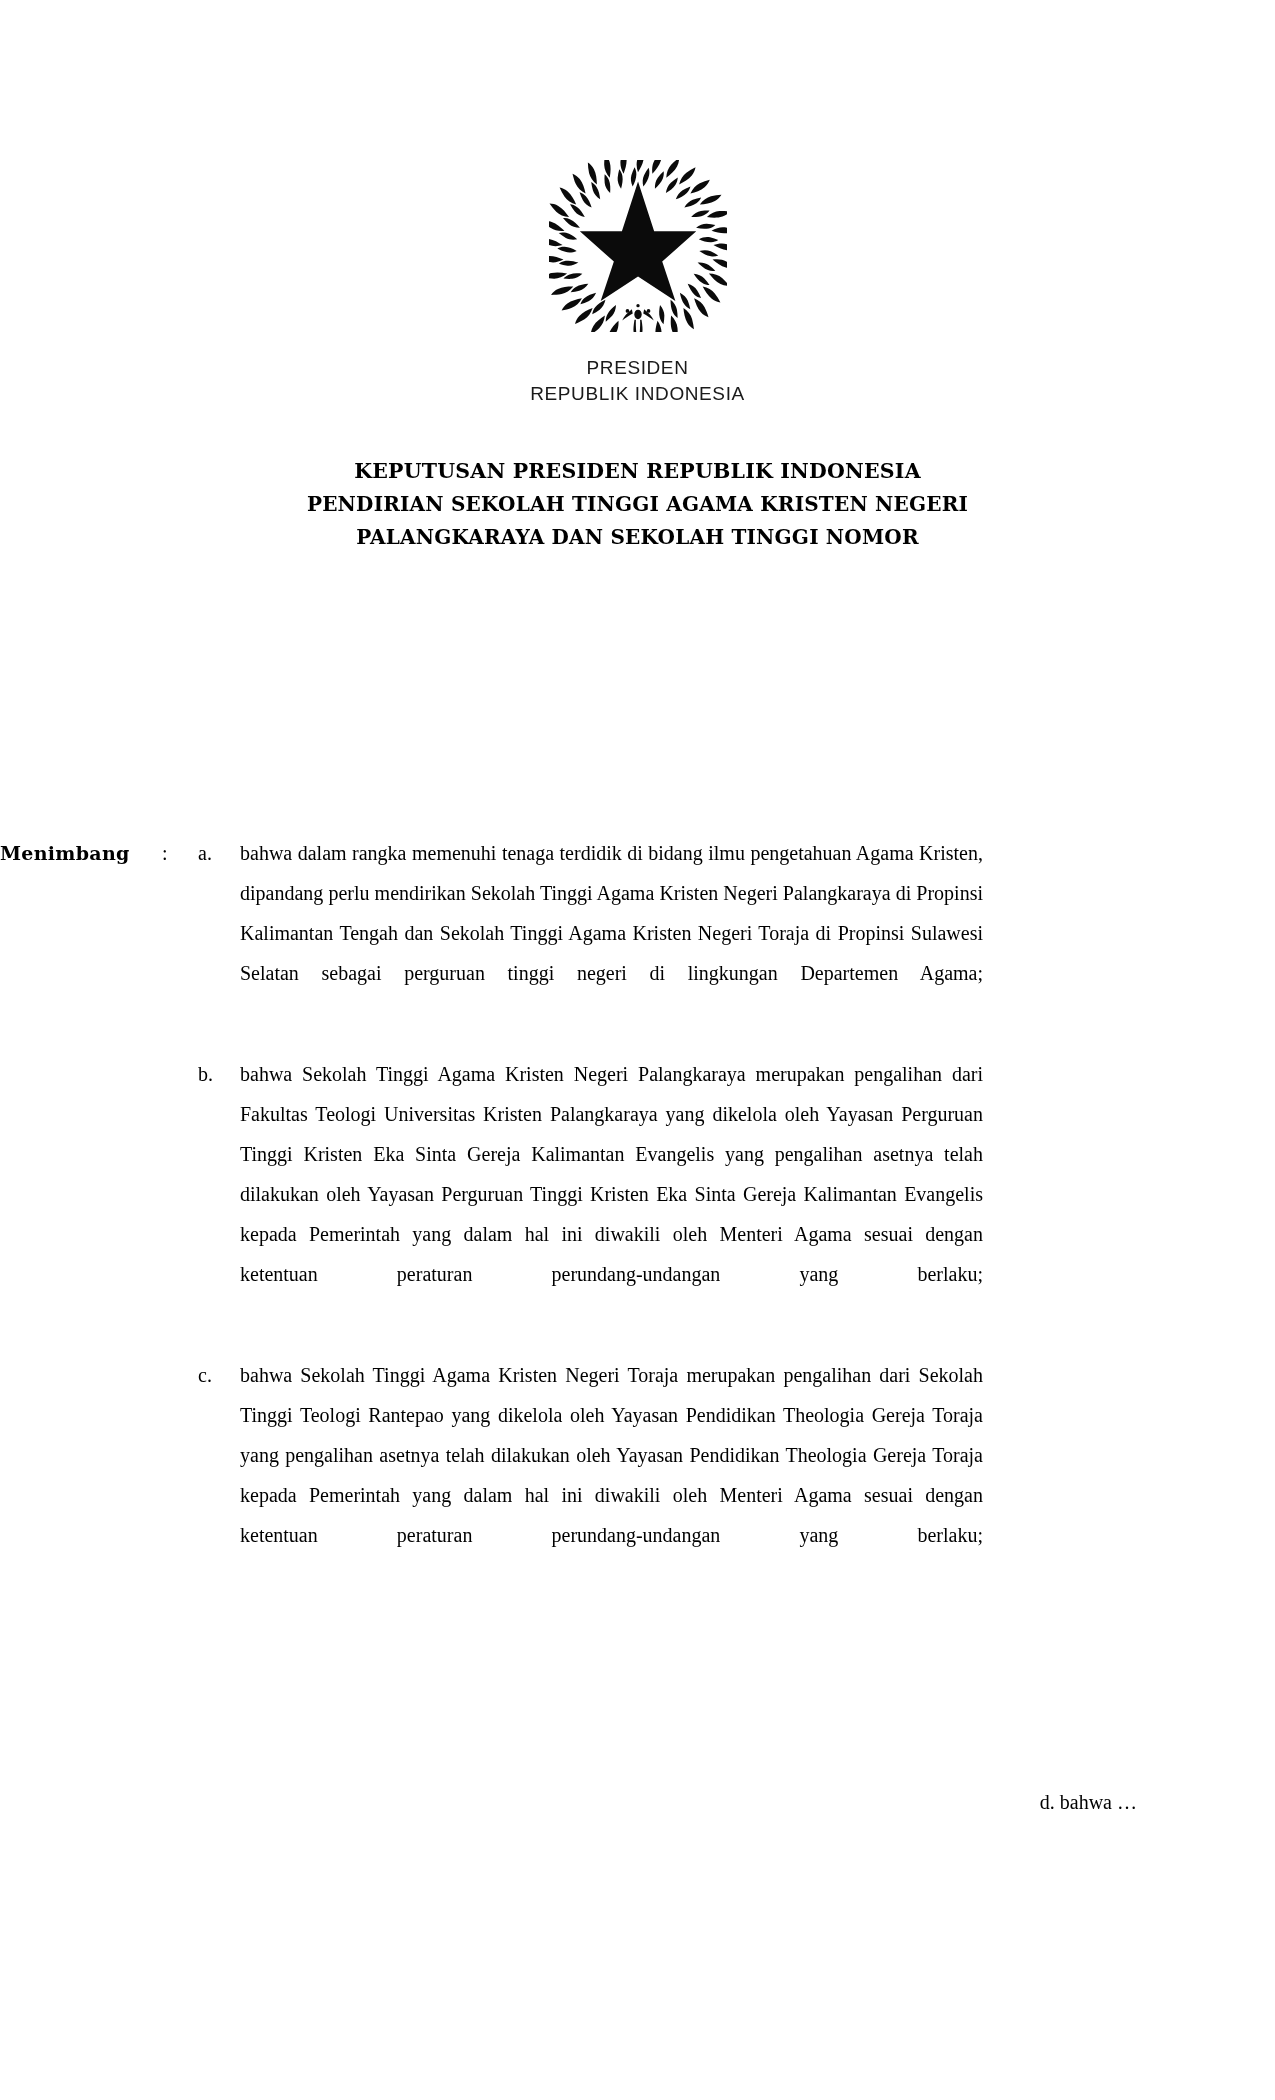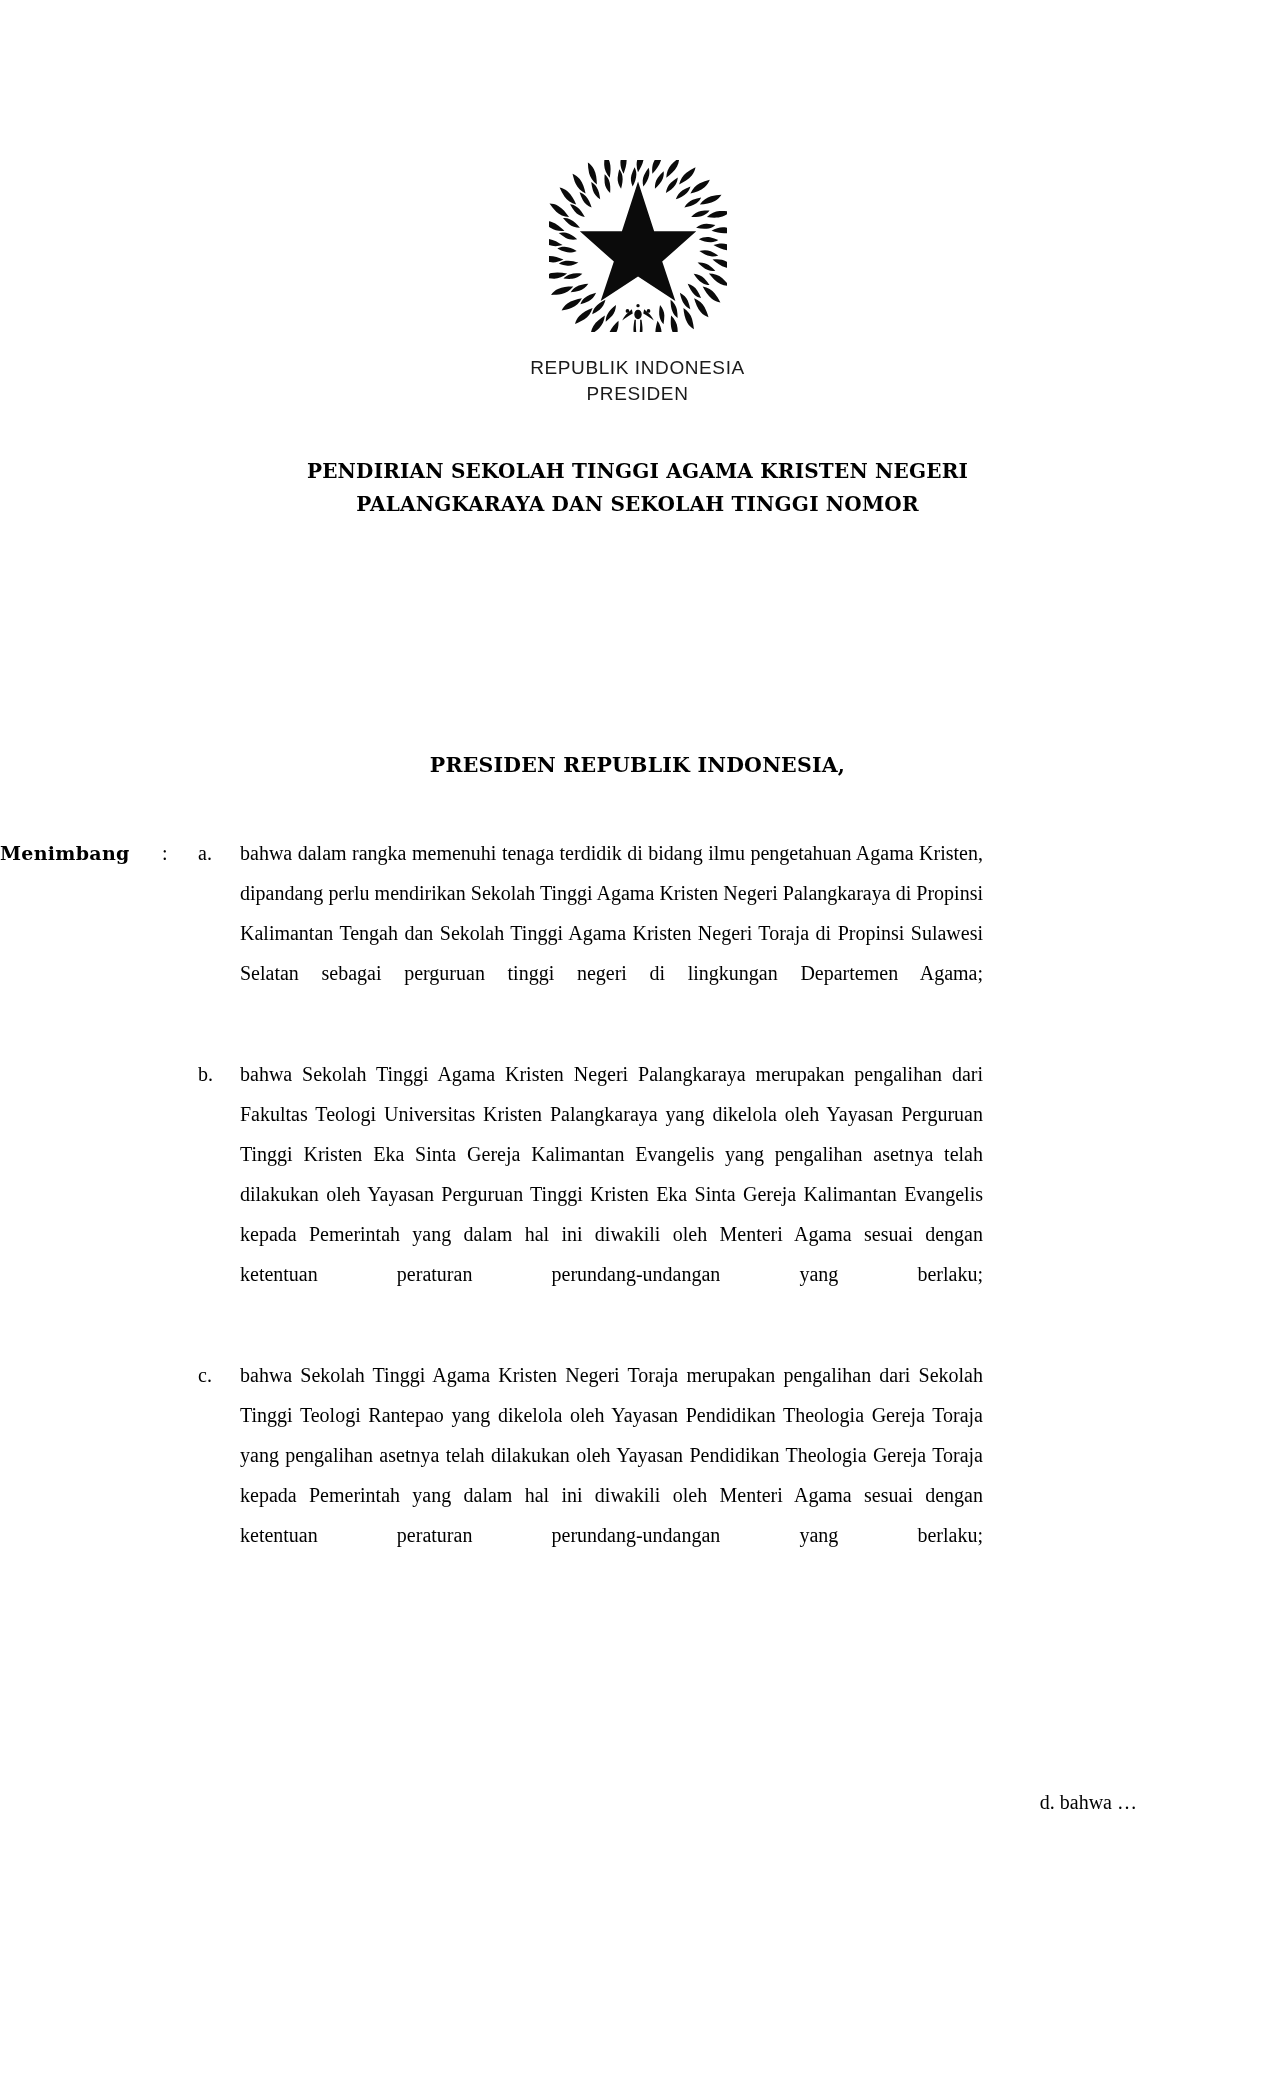--- a/index.html
+++ b/index.html
@@ -383,30 +383,30 @@
         <circle cx="88" cy="172" r="2.1"></circle>
         <circle cx="112" cy="172" r="2.1"></circle>
         <circle cx="100" cy="166" r="1.9"></circle>
       </g>
 
       <polygon points="100,30 122.4,98.9 180.9,98.9 133.6,141.1 151.9,196 100,162 48.1,196 66.4,141.1 19.1,98.9 77.6,98.9" fill="#0b0b0b" transform="translate(0,-18) scale(0.82) translate(22,22)"></polygon>
     </svg>
   </div>
 
   <div class="letterhead">
+    <div>PRESIDEN</div>
     <div>REPUBLIK INDONESIA</div>
-    <div>PRESIDEN</div>
   </div>
 
   <div class="title-block">
+    <div class="tl">KEPUTUSAN PRESIDEN REPUBLIK INDONESIA</div>
     <div class="tl sub">PENDIRIAN SEKOLAH TINGGI AGAMA KRISTEN NEGERI</div>
     <div class="tl sub">PALANGKARAYA DAN SEKOLAH TINGGI NOMOR</div>
   </div>
 
-  <div class="enacting">PRESIDEN REPUBLIK INDONESIA,</div>
 
   <div class="considering">
     <div class="cons-row">
       <div class="cons-label">
         <div class="cons-label-inner">Menimbang</div>
       </div>
       <div class="cons-colon">:</div>
       <div class="cons-items">
 
         <div class="clause">

